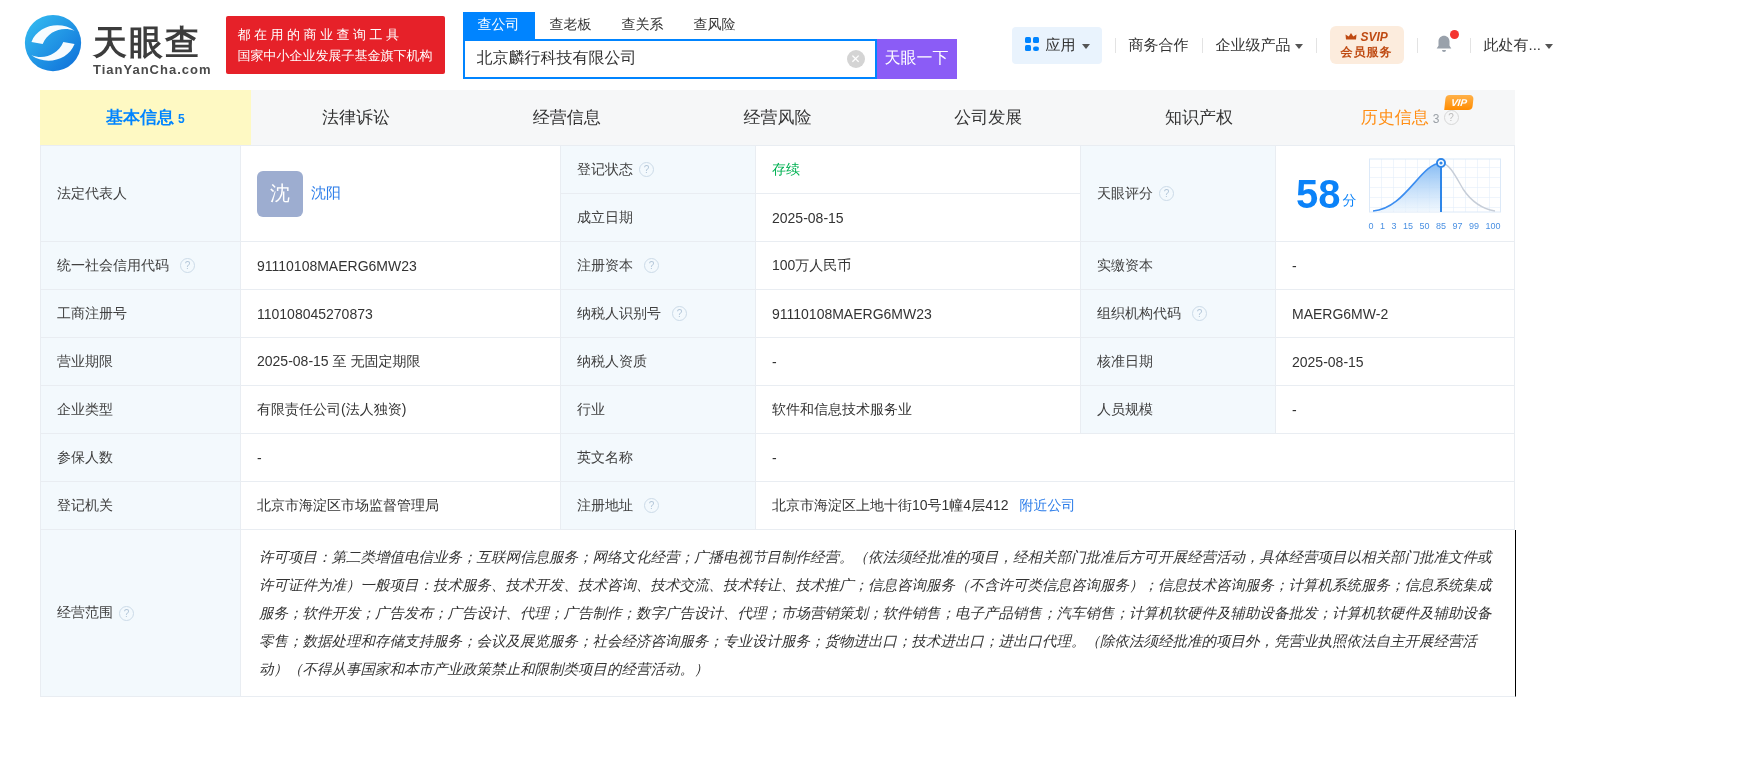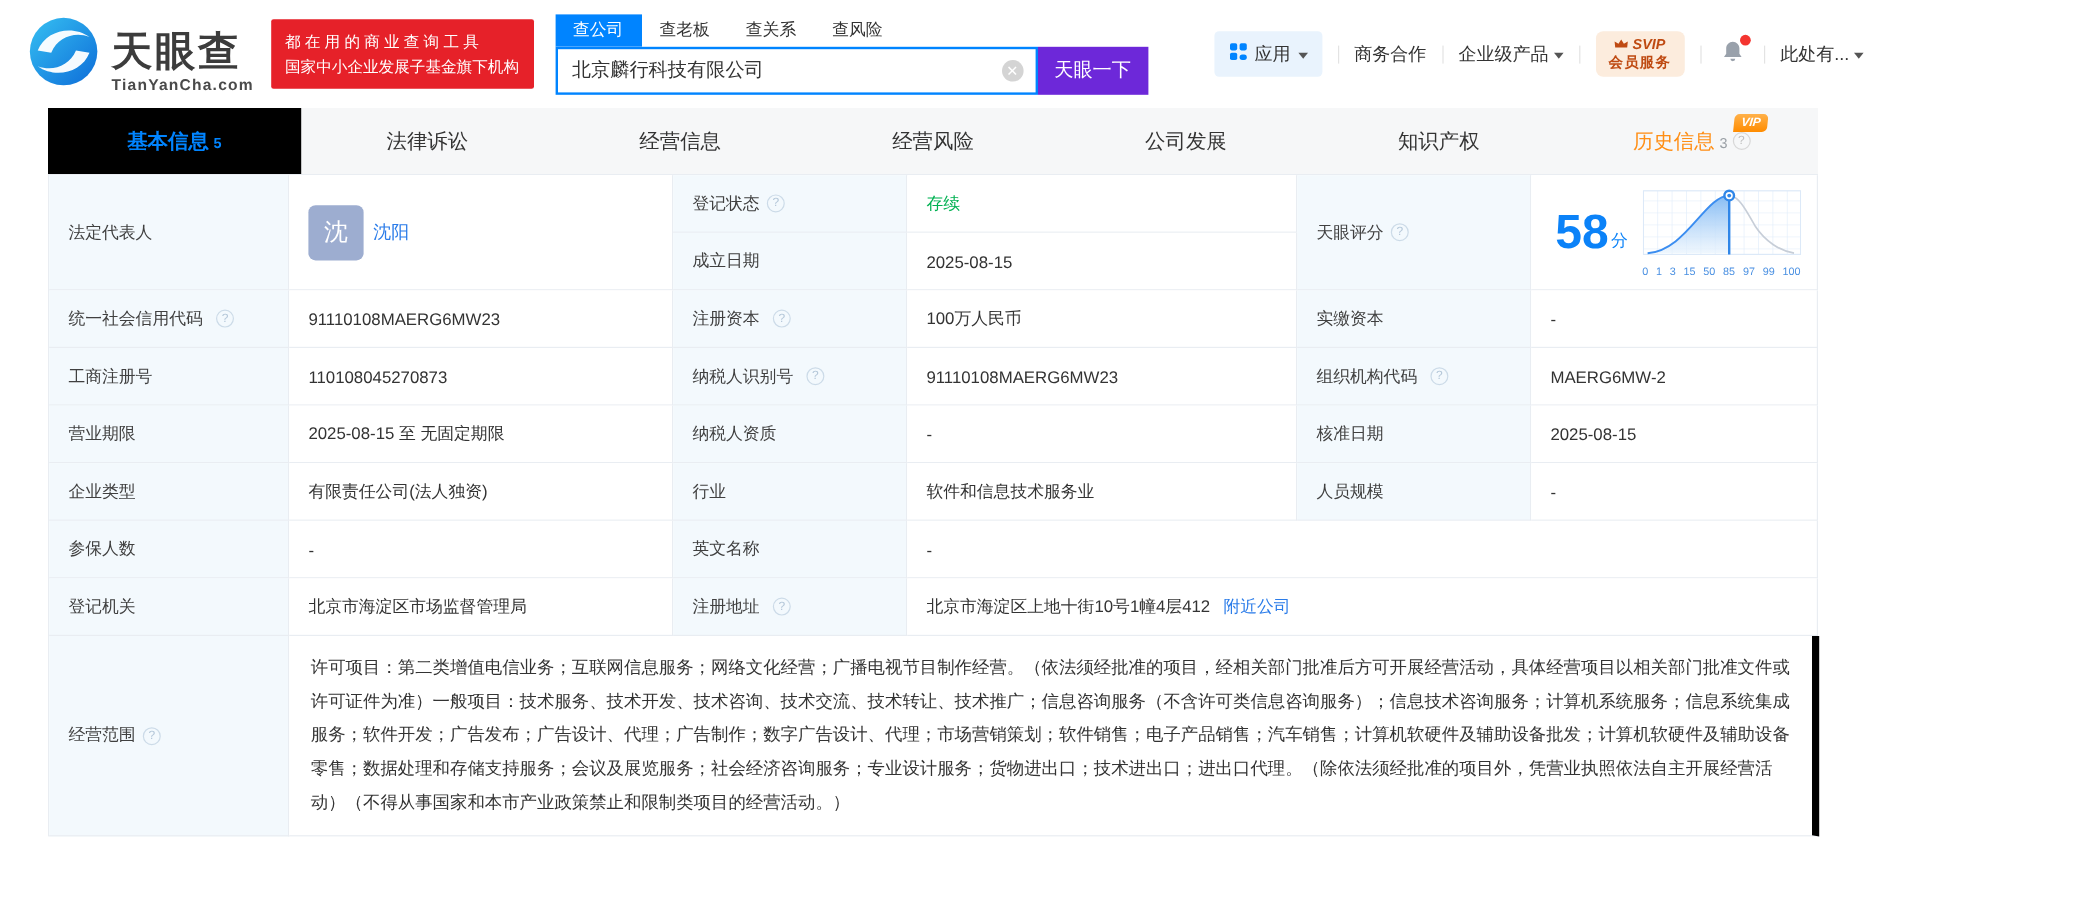--- a/index.html
+++ b/index.html
@@ -19,40 +19,40 @@
   .search-tabs { display:flex; }
   .search-tab { padding:4px 15px 5px; font-size:14px; color:#333; cursor:pointer; }
   .search-tab.active { background:#0084ff; color:#fff; }
   .search-row { display:flex; }
   .input-wrap { flex:1; height:40px; border:2px solid #0084ff; background:#fff;
                 display:flex; align-items:center; padding:0 10px 0 12px; }
   .input-wrap input { border:none; outline:none; flex:1; font-size:16px; color:#333;
                       font-family:inherit; background:transparent; }
   .clear { width:18px; height:18px; border-radius:50%; background:#d4d4d4; color:#fff;
            font-size:12px; line-height:18px; text-align:center; cursor:pointer; }
-  .search-btn { width:92px; height:40px; background:#6d28d9; color:#fff; font-size:16px;
+  .search-btn { width:80px; height:40px; background:#8b5cf6; color:#fff; font-size:16px;
                 display:flex; align-items:center; justify-content:center; cursor:pointer; }
   .nav { display:flex; align-items:center; margin-left:55px; font-size:15px; color:#333; white-space:nowrap; }
   .chip { display:flex; align-items:center; gap:6px; background:#e9f3fd; padding:9px 12px;
           border-radius:4px; cursor:pointer; }
   .sep { width:1px; height:15px; background:#e3e3e3; margin:0 13px; }
   .nav-item { cursor:pointer; display:flex; align-items:center; gap:4px; }
   .caret { width:0; height:0; border-left:4px solid transparent; border-right:4px solid transparent;
            border-top:5px solid #555; margin-top:2px; }
   .svip { background:#fcecdd; border-radius:6px; padding:4px 11px; text-align:center; cursor:pointer;
           color:#bf4a12; font-weight:700; font-size:12px; line-height:15px; font-style:italic; }
   .svip .l2 { font-style:normal; letter-spacing:1px; }
   .bell-wrap { position:relative; margin:0 2px; cursor:pointer; }
   .dot { position:absolute; top:-3px; right:-4px; width:9px; height:9px; border-radius:50%; background:#f43530; }
 
   
   .tabbar { margin-left:40px; width:1475px; height:55px; background:#f6f7f8; display:flex; }
   .mtab { flex:1; display:flex; align-items:center; justify-content:center; gap:4px;
           font-size:17px; color:#333; cursor:pointer; position:relative; }
-  .mtab.active { background:#000000; color:#0084ff; font-weight:700; }
+  .mtab.active { background:#fef9c3; color:#0084ff; font-weight:700; }
   .mtab .cnt { font-size:12px; color:#0084ff; margin-top:2px; }
   .mtab.history { color:#ff8e14; }
   .mtab.history .cnt { color:#9aa0a6; font-weight:400; }
   .vip-badge { position:absolute; top:5px; right:42px; background:linear-gradient(180deg,#ffb14a,#ff8c00);
                color:#fff; font-size:10px; font-weight:700; font-style:italic; line-height:13px;
                padding:1px 6px; border-radius:4px 4px 4px 0; transform:skewX(-6deg); }
 
   
   .q { width:15px; height:15px; min-width:15px; border-radius:50%; border:1px solid #ccdbe8;
        color:#b3c6d8; font-size:10px; display:inline-flex; align-items:center; justify-content:center;
@@ -78,22 +78,22 @@
 
   
   .score-cell { padding:0 8px 0 20px; gap:12px; }
   .score-num { display:flex; align-items:flex-end; color:#0b82f8; }
   .score-num .big { font-size:40px; font-weight:700; line-height:1; }
   .score-num .unit { font-size:14px; margin:0 0 4px 2px; }
   .chart { width:132px; }
   .axis { display:flex; justify-content:space-between; font-size:9px; color:#4a90e2; margin-top:1px; }
 
   
-  .scope-val { background:#fff; border-right:6px solid #000000; border-bottom:1px solid #e9edf2;
-               padding:13px 18px; line-height:28px; font-size:14.5px; color:#333; }
+  .scope-val { background:#fff; border-right:1px solid #000000; border-bottom:1px solid #e9edf2;
+               padding:13px 18px; line-height:28px; font-size:14.5px; color:#333;font-style:italic; }
 </style>
 </head>
 <body>
 
 <div class="header">
   <div class="logo">
     <span>
       <svg width="60" height="60" viewBox="0 0 64 64">
         <defs>
             <linearGradient id="lg" x1="0" y1="0" x2="1" y2="1">

